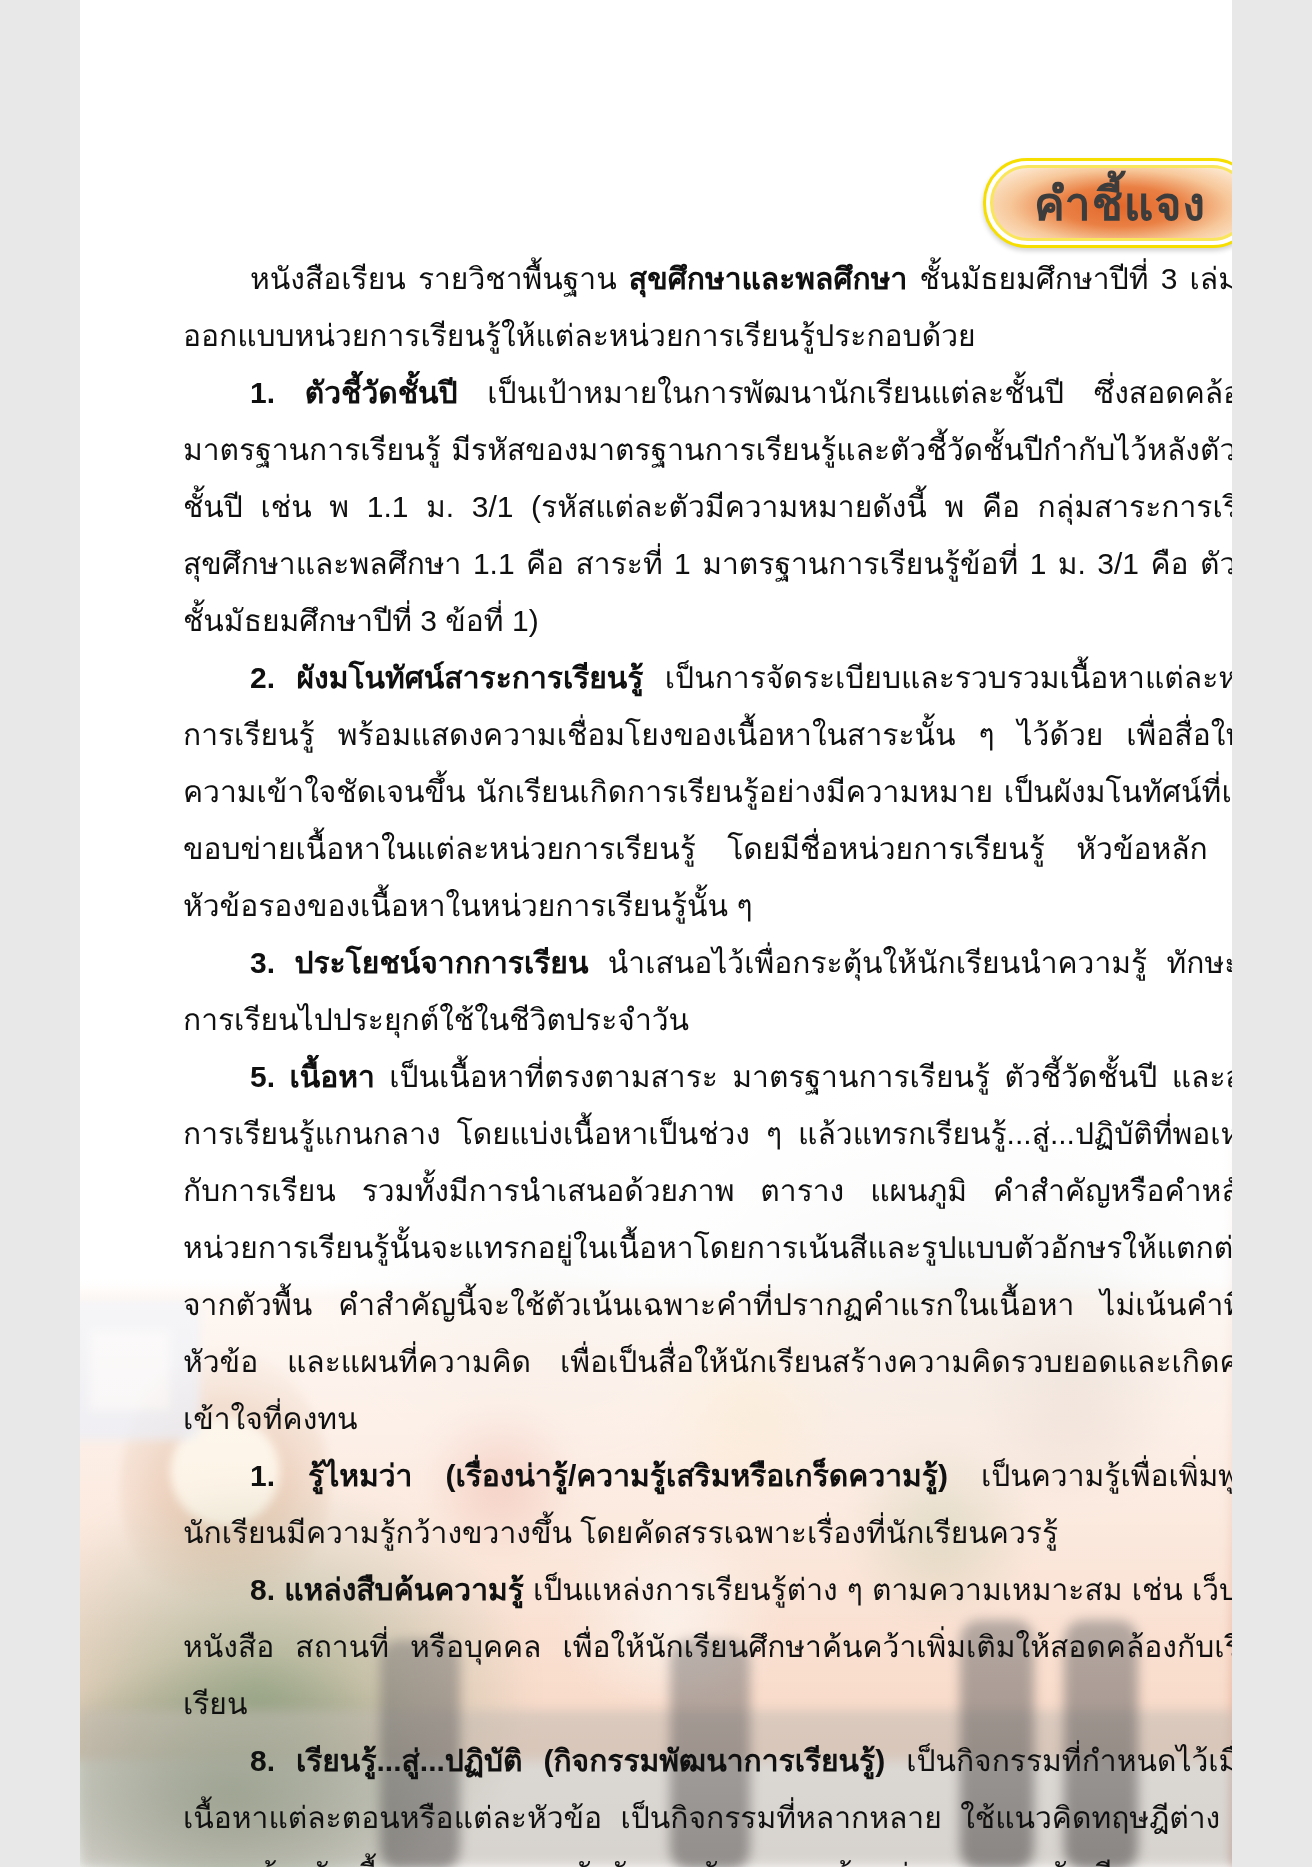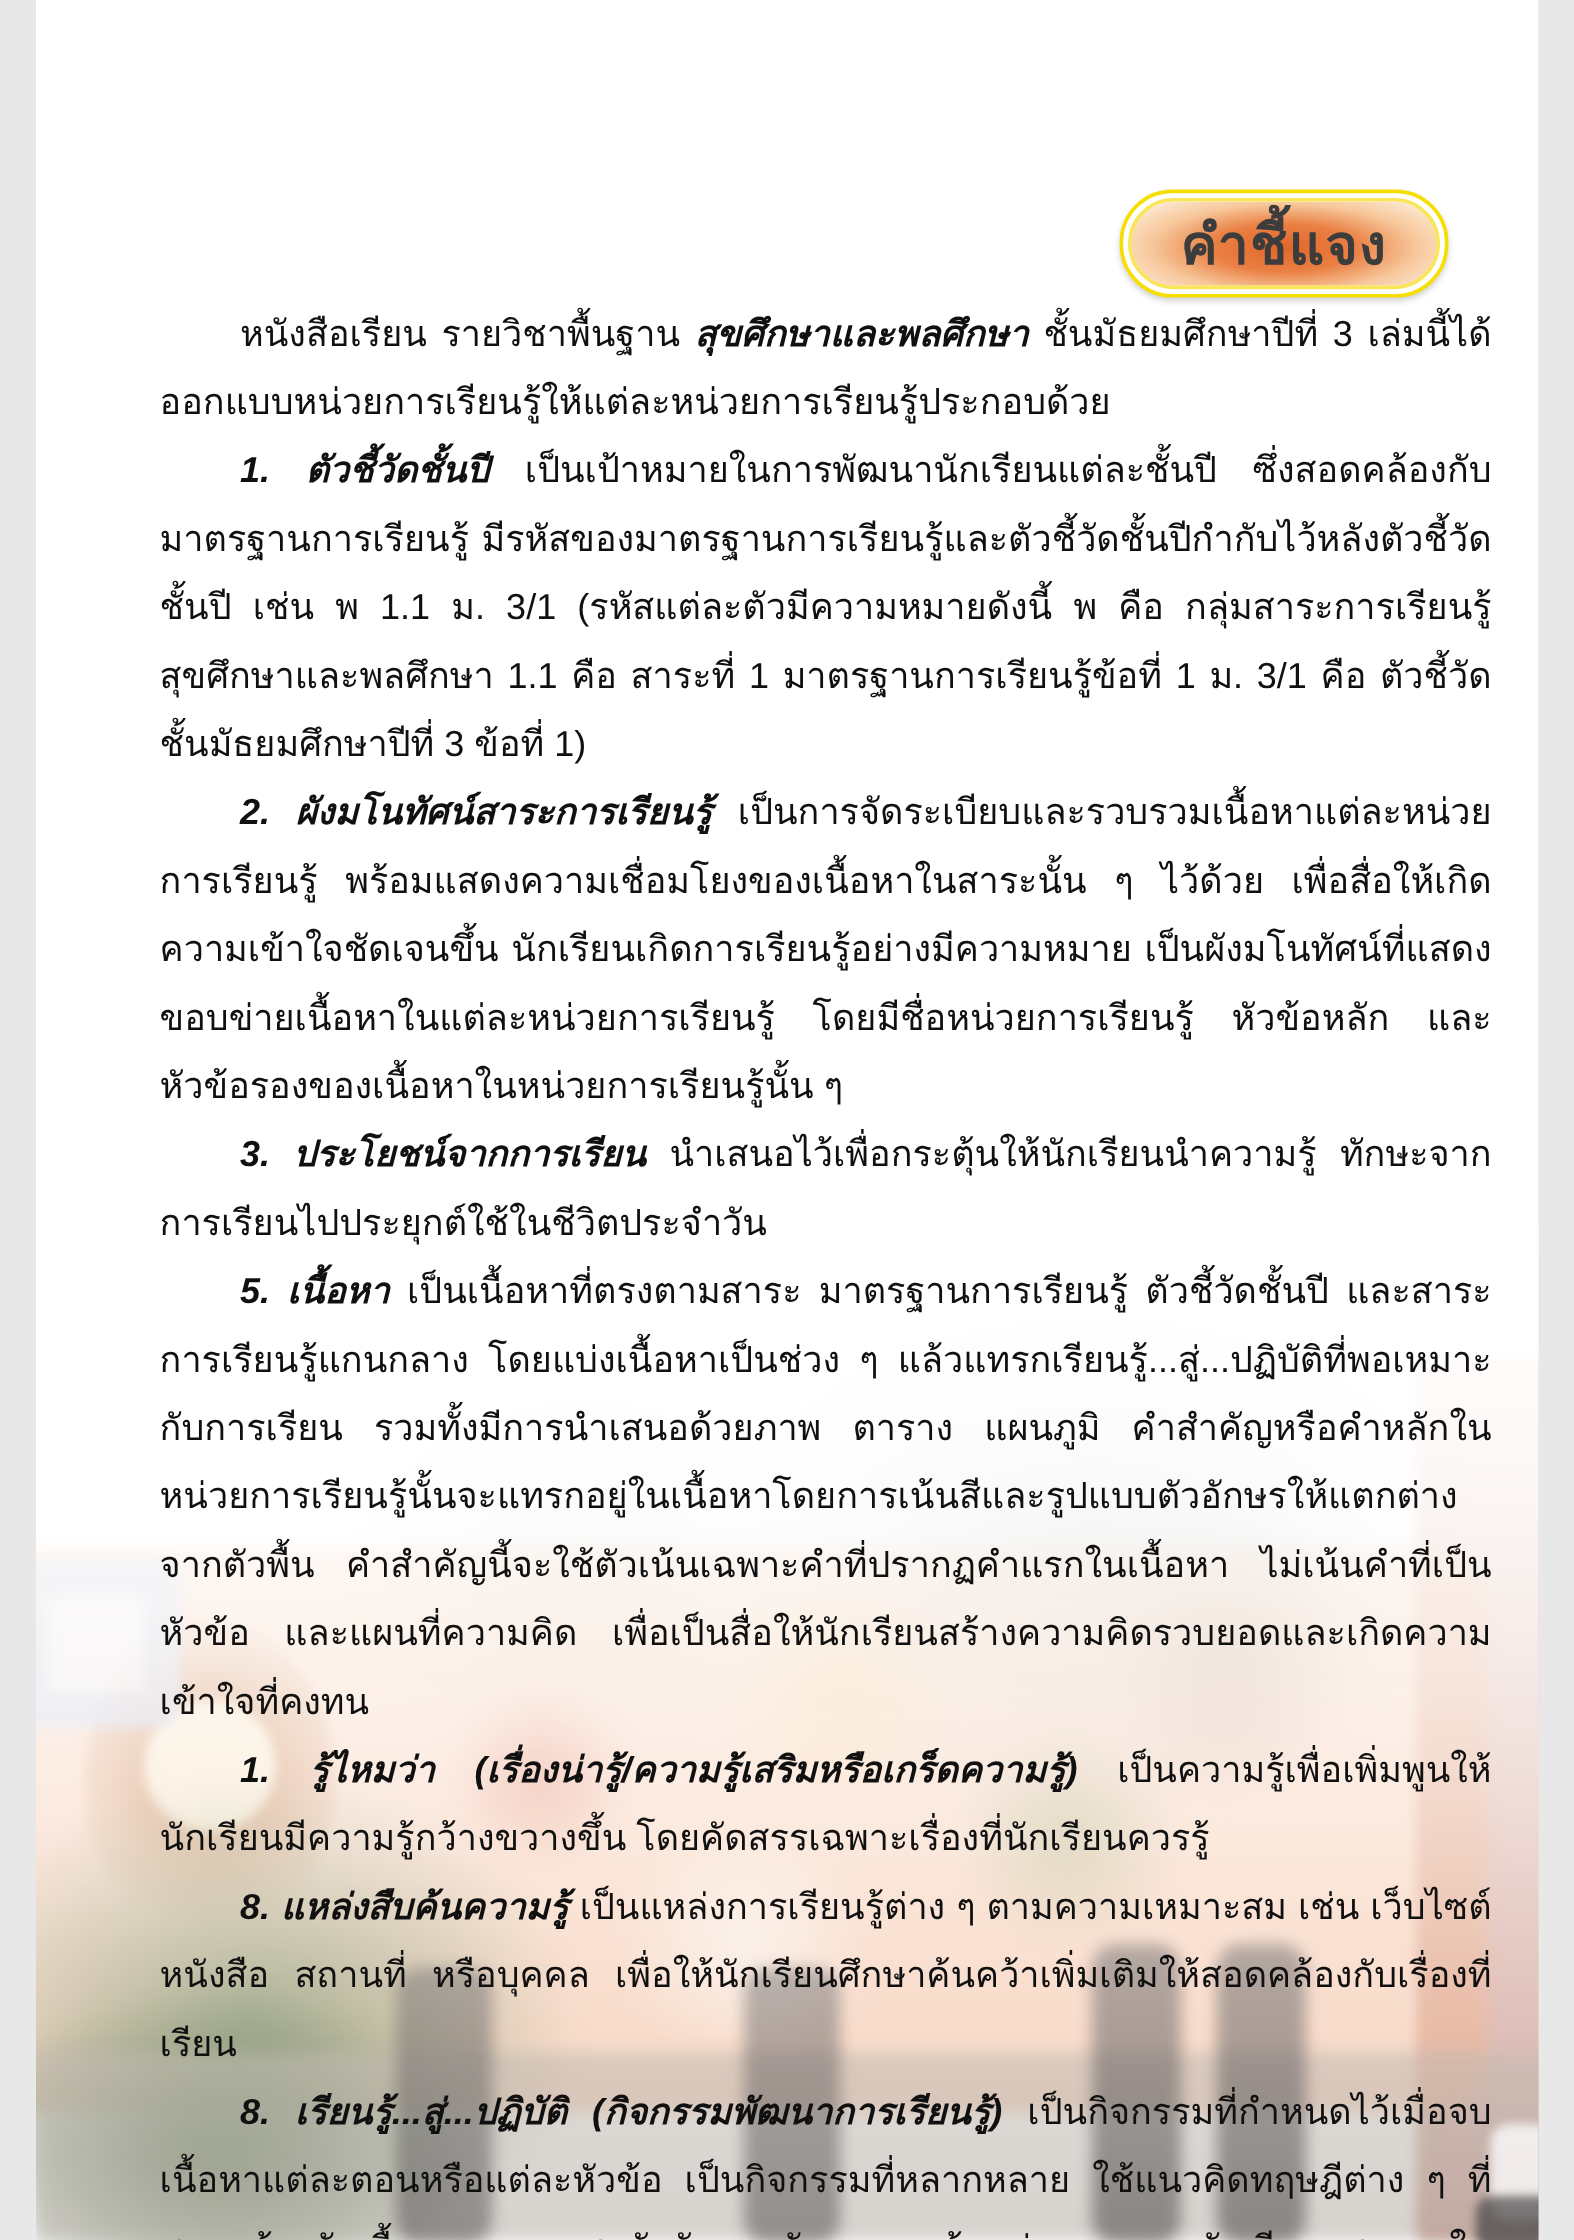--- a/index.html
+++ b/index.html
@@ -1,17 +1,17 @@
 <!DOCTYPE html>
 <html><head>
 <meta charset="utf-8">
 <style>
   html,body { margin:0; padding:0; background:#e8e8e8; }
   .page {
-    position:relative; width:1252px; height:1867px; margin:0 auto;
+    position:relative; width:1152px; height:1867px; margin:0 auto;
     background:#ffffff; overflow:hidden;
     font-family:"Liberation Sans","DejaVu Sans",sans-serif;
   }
 
   
   .photo { position:absolute; left:0; top:1020px; width:1312px; height:847px; }
   .blob { position:absolute; filter:blur(10px); border-radius:50%; }
   .b-trees   { left:560px; top:40px;  width:640px; height:460px;
                background:radial-gradient(ellipse, rgba(122,132,116,.38), rgba(122,132,116,0) 70%); }
   .b-trees2  { left:250px; top:120px; width:420px; height:320px;
@@ -72,21 +72,21 @@
     display:flex; align-items:center; justify-content:center;
   }
   .badge-text { font-size:46px; font-weight:bold; color:#3c3c3c; letter-spacing:1px; }
 
   
   .content {
     position:absolute; left:103px; top:250px; width:1110px;
     font-size:30px; line-height:57px; color:#101010; text-align:justify;
   }
   .para { margin:0; text-indent:67px; }
-  .para b { font-weight:bold;font-style:italic; }
+  .para b { font-weight:bold; }
 </style>
 </head>
 <body>
 
 <div class="page">
 
   <div class="photo">
     <div class="blob b-trees"></div>
     <div class="blob b-trees2"></div>
     <div class="blob b-face"></div>

